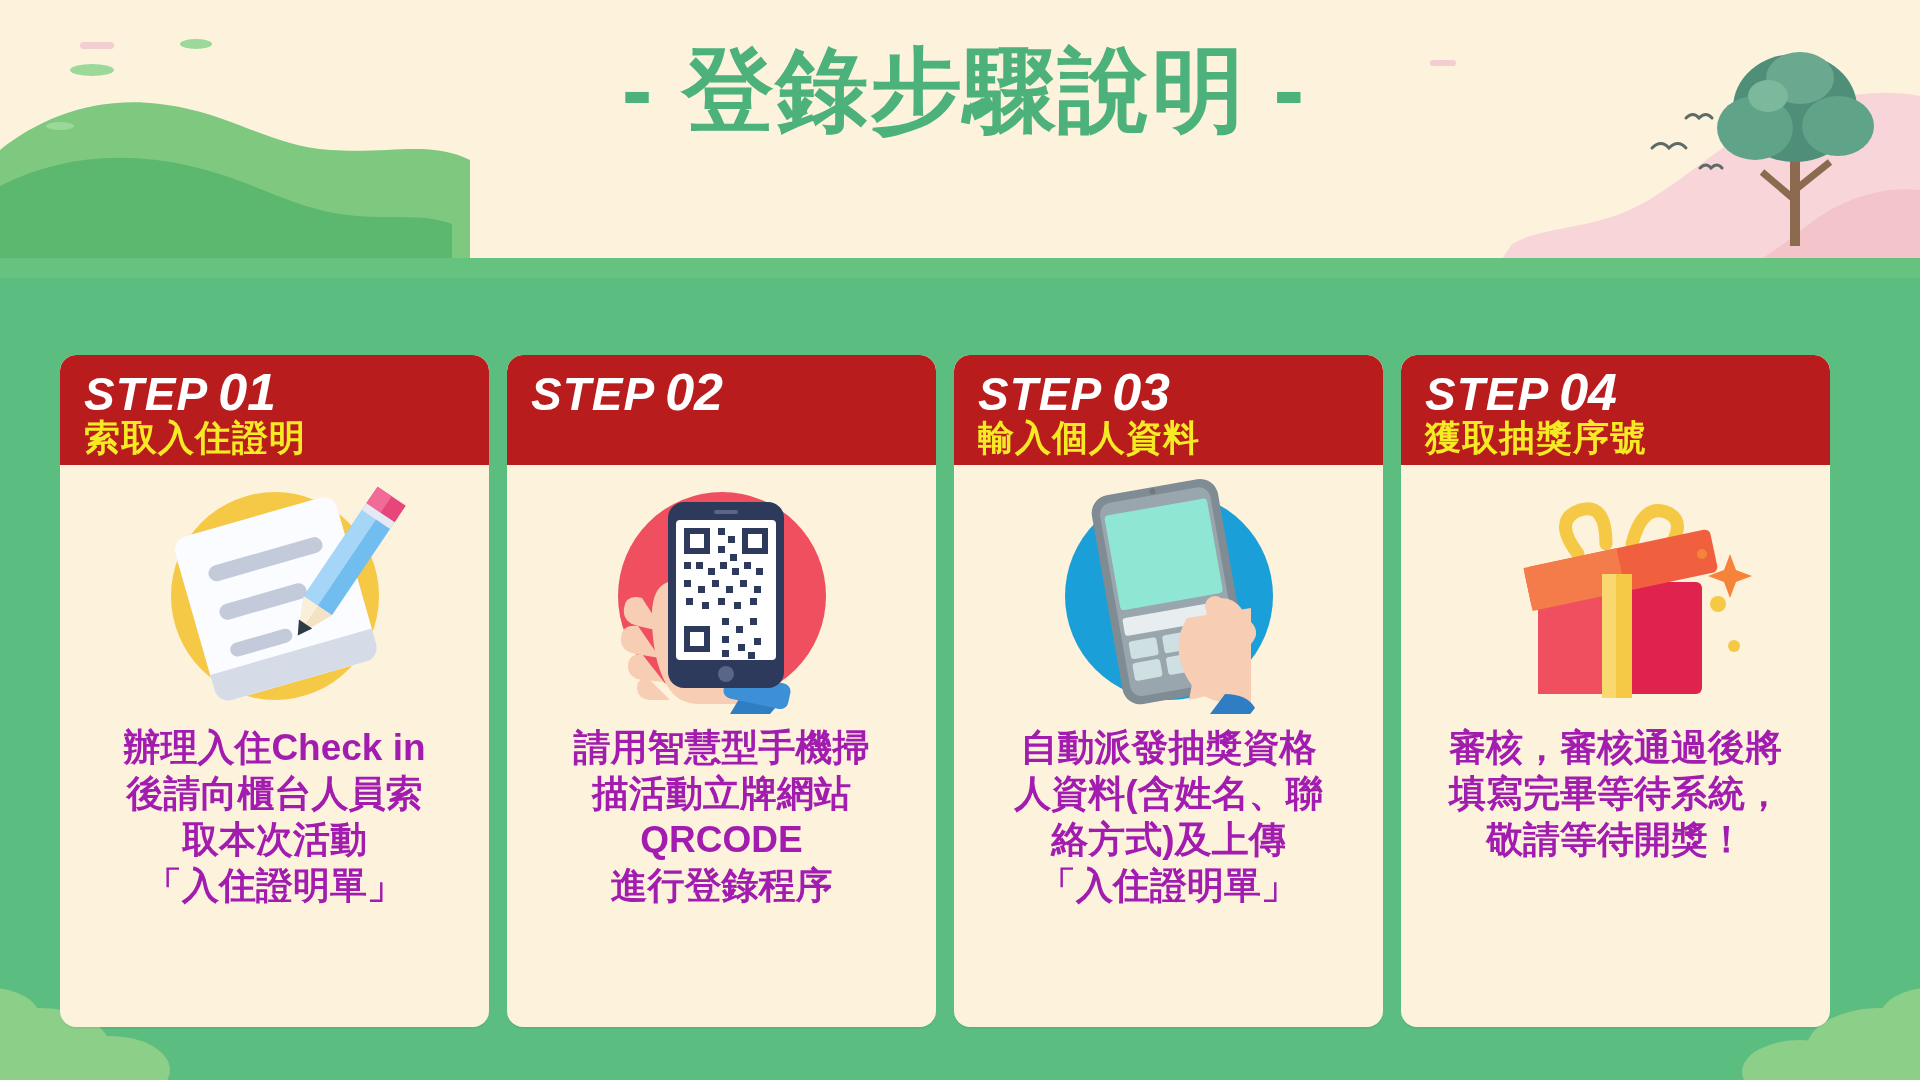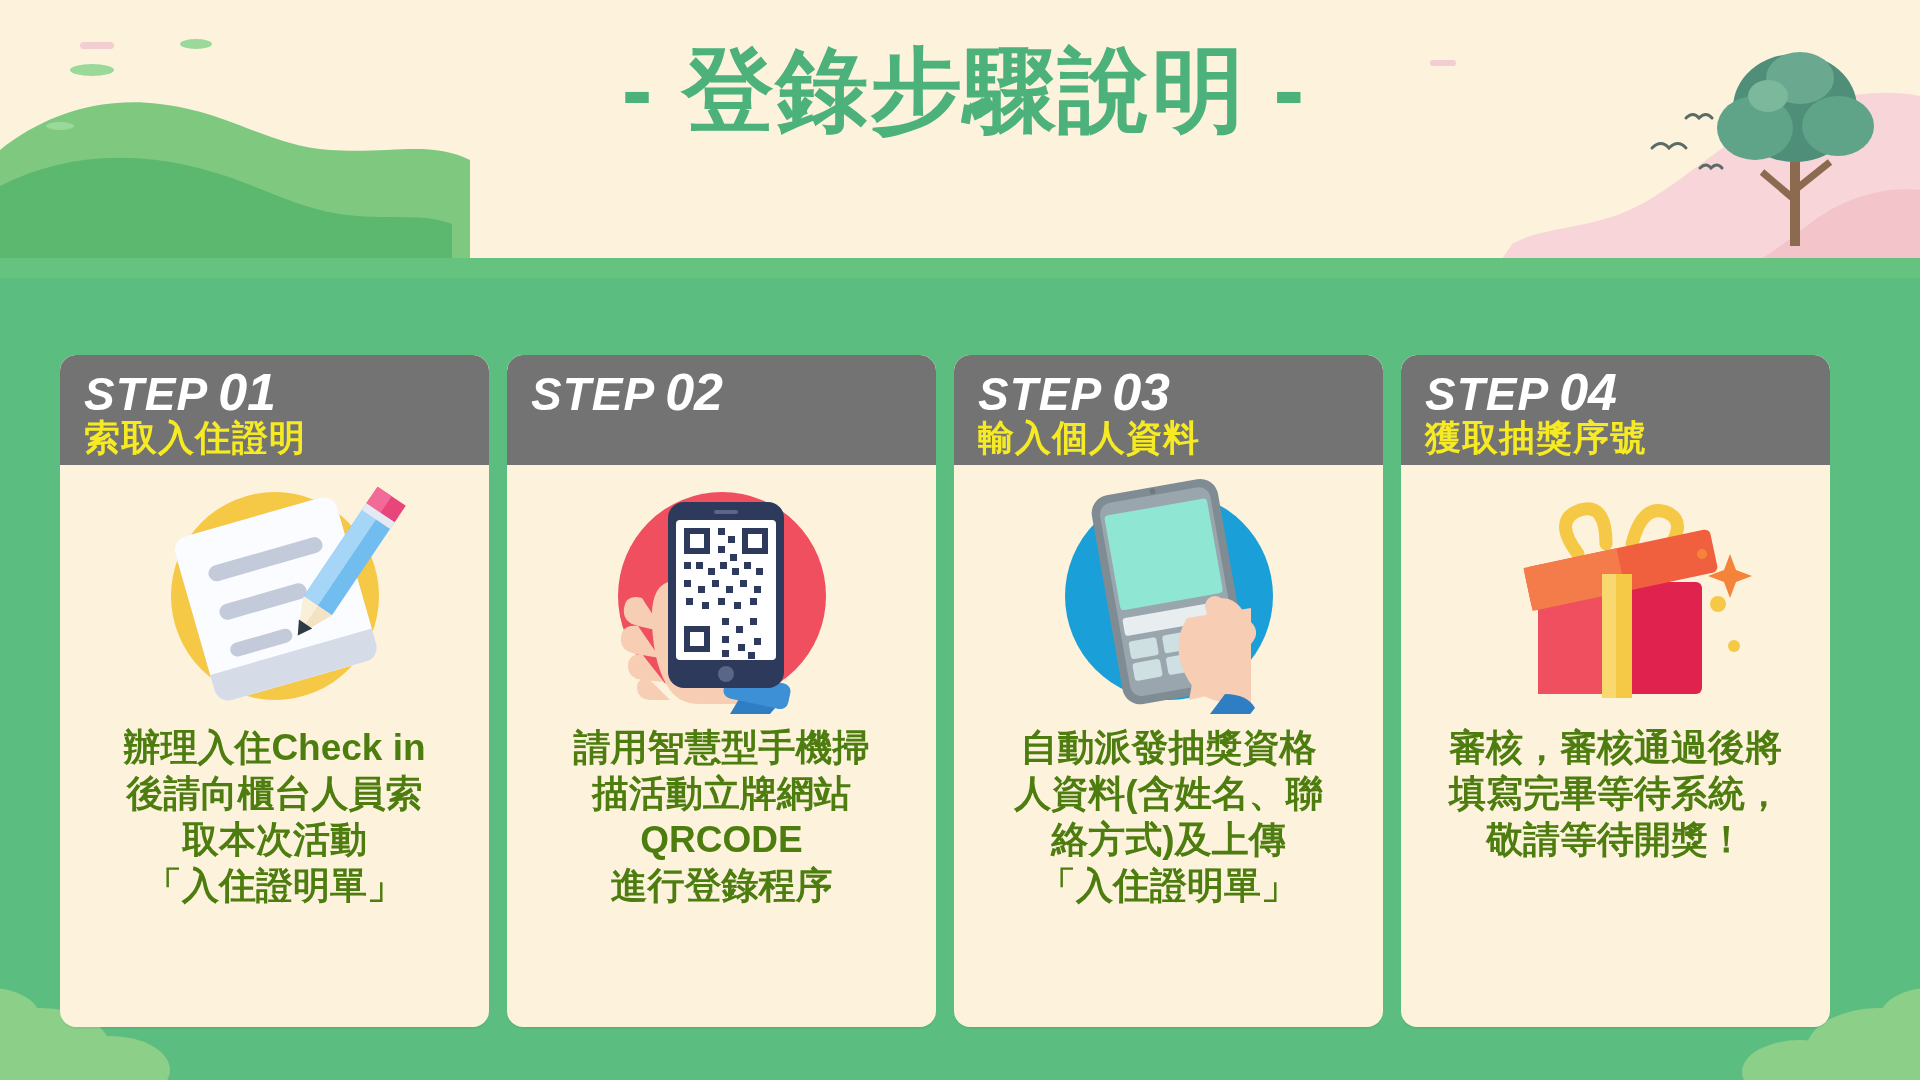--- a/index.html
+++ b/index.html
@@ -32,21 +32,21 @@
   .cards{position:absolute;left:60px;top:355px;width:1800px;height:680px;display:flex;gap:18px;}
   .card{
     width:429px;height:672px;
     background:#fdf3dc;
     border-radius:16px;
     overflow:hidden;
     display:flex;flex-direction:column;
     box-shadow:0 2px 0 rgba(0,0,0,.04);
   }
   .card-head{
-    background:#737373;
+    background:#b91c1c;
     height:110px;
     padding:10px 0 0 24px;
     box-sizing:border-box;
     border-radius:16px 16px 0 0;
     flex:0 0 auto;
   }
   .step-line{
     font-style:italic;font-weight:bold;
     color:#ffffff;
     font-size:46px;line-height:54px;
@@ -59,21 +59,21 @@
     font-size:36px;line-height:34px;
     letter-spacing:1px;white-space:nowrap;
   }
   .card-art{
     flex:0 0 250px;
     display:flex;align-items:center;justify-content:center;
     padding-top:6px;
   }
   .card-body{
     flex:1 1 auto;
-    color:#4d7c0f;font-weight:bold;
+    color:#a21caf;font-weight:bold;
     font-size:37px;line-height:46px;
     text-align:center;
     padding:4px 10px 18px;
     box-sizing:border-box;
     display:flex;flex-direction:column;justify-content:flex-start;
     letter-spacing:0px;
   }
   .card-body .ln{white-space:nowrap;}
 </style>
 </head>

